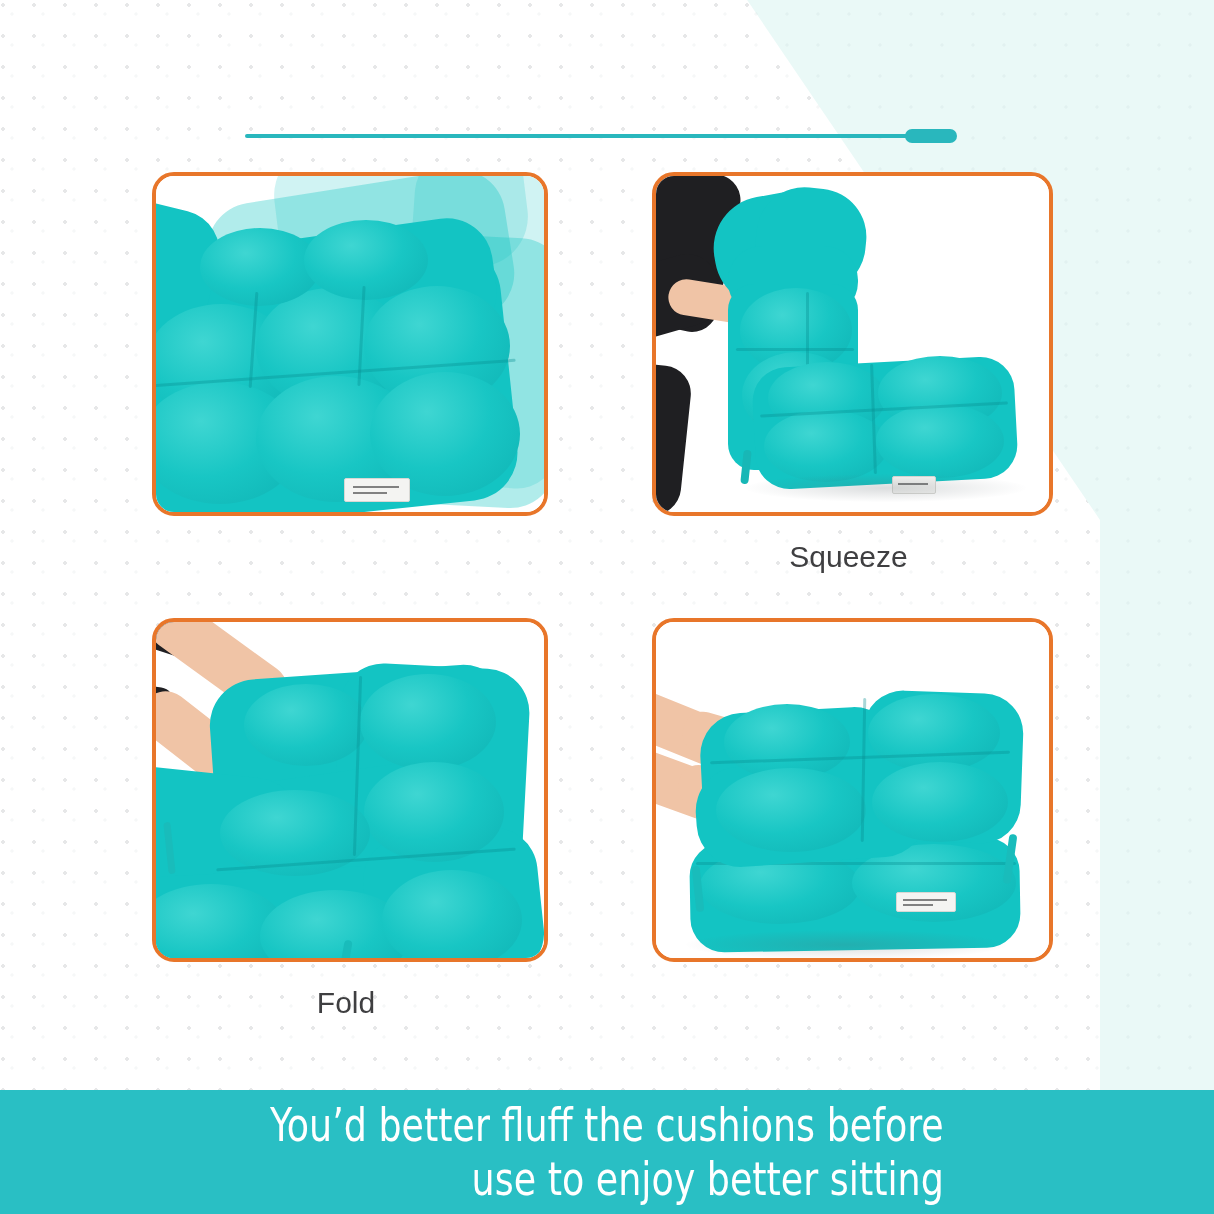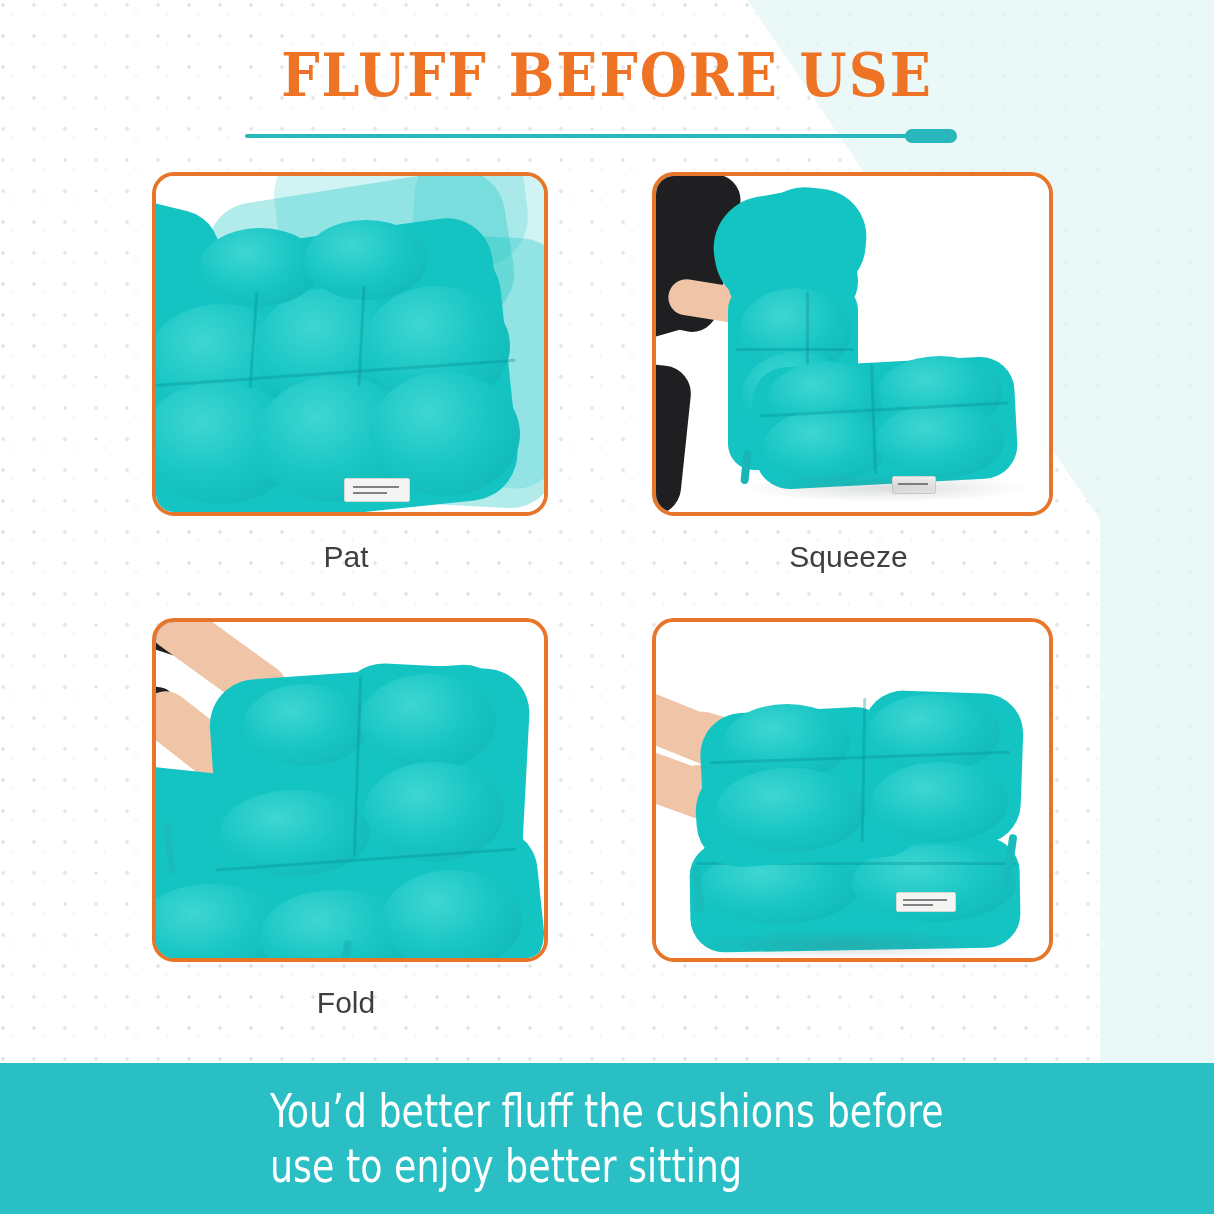--- a/index.html
+++ b/index.html
@@ -138,26 +138,26 @@
   .cap-2 { left: 652px; top: 540px; width: 393px; text-align: center; }
   .cap-3 { left: 152px; top: 986px; width: 388px; text-align: center; }
   .cap-4 { left: 652px; top: 986px; width: 393px; text-align: center; }
 
   
   .banner {
     position: absolute;
     left: 0;
     bottom: 0;
     width: 1214px;
-    height: 151px;
+    height: 124px;
     background: #29bfc4;
     display: flex;
     align-items: center;
     justify-content: center;
-    text-align: left;
+    text-align: right;
   }
   .banner-text {
     color: #ffffff;
     font-family: "DejaVu Sans Condensed", "Liberation Sans Narrow", "Liberation Sans", sans-serif;
     font-size: 46px;
     font-stretch: condensed;
     line-height: 1.18;
     letter-spacing: 0px;
     transform: scaleX(0.88);
     white-space: pre-line;
@@ -212,23 +212,20 @@
 </head>
 <body>
 
 <div id="page">
 
   <div class="bg-mint"></div>
   <div class="bg-white-wedge"></div>
   <div class="bg-mint-dots"></div>
   <div class="bg-dots"></div>
 
-  <div class="header">
-    <div class="title">FLUFF BEFORE USE</div>
-  </div>
 
   <div class="divider-wrap">
     <div class="divider-line"></div>
     <div class="divider-cap"></div>
   </div>
 
   <div class="panel panel-1">
     <div class="photo">
 
       <div class="cush ghost2" style="left:120px; top:-40px; width:250px; height:140px; border-radius:50px; transform:rotate(-7deg);"></div>
@@ -361,21 +358,20 @@
 
       <div class="tag" style="left:240px; top:270px; width:58px; height:18px;">
         <div class="tag-ink" style="left:6px; top:6px; width:44px;"></div>
         <div class="tag-ink" style="left:6px; top:11px; width:30px;"></div>
       </div>
 
       <div class="shadow" style="left:30px; top:308px; width:320px; height:30px;"></div>
     </div>
   </div>
 
-  <div class="caption cap-1">Pat</div>
   <div class="caption cap-3">Fold</div>
   <div class="caption cap-2">Squeeze</div>
 
   <div class="banner">
     <div class="banner-text">You’d better fluff the cushions before
 use to enjoy better sitting</div>
   </div>
 
 </div>
 

